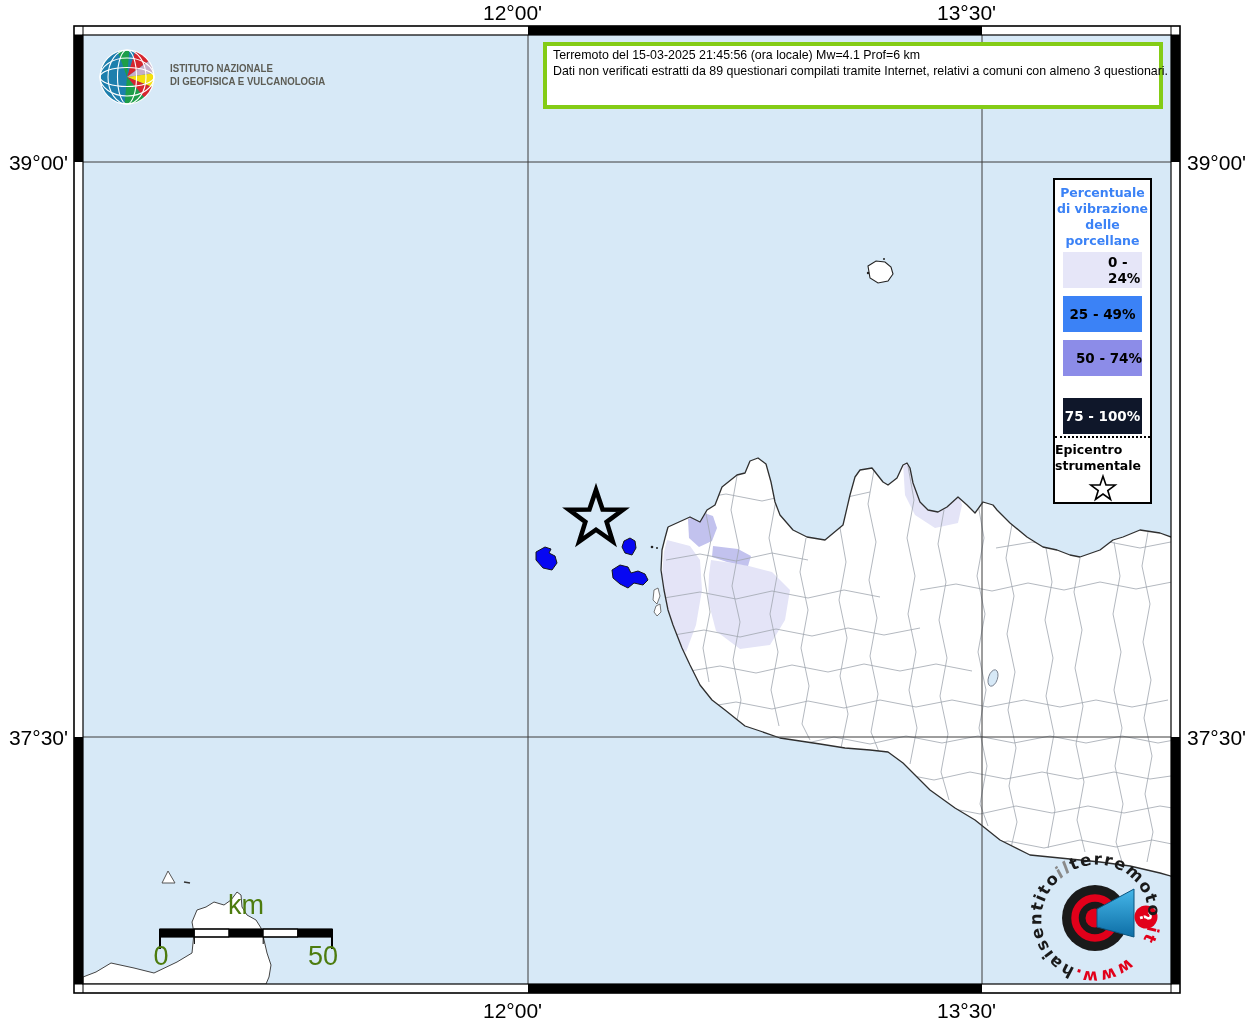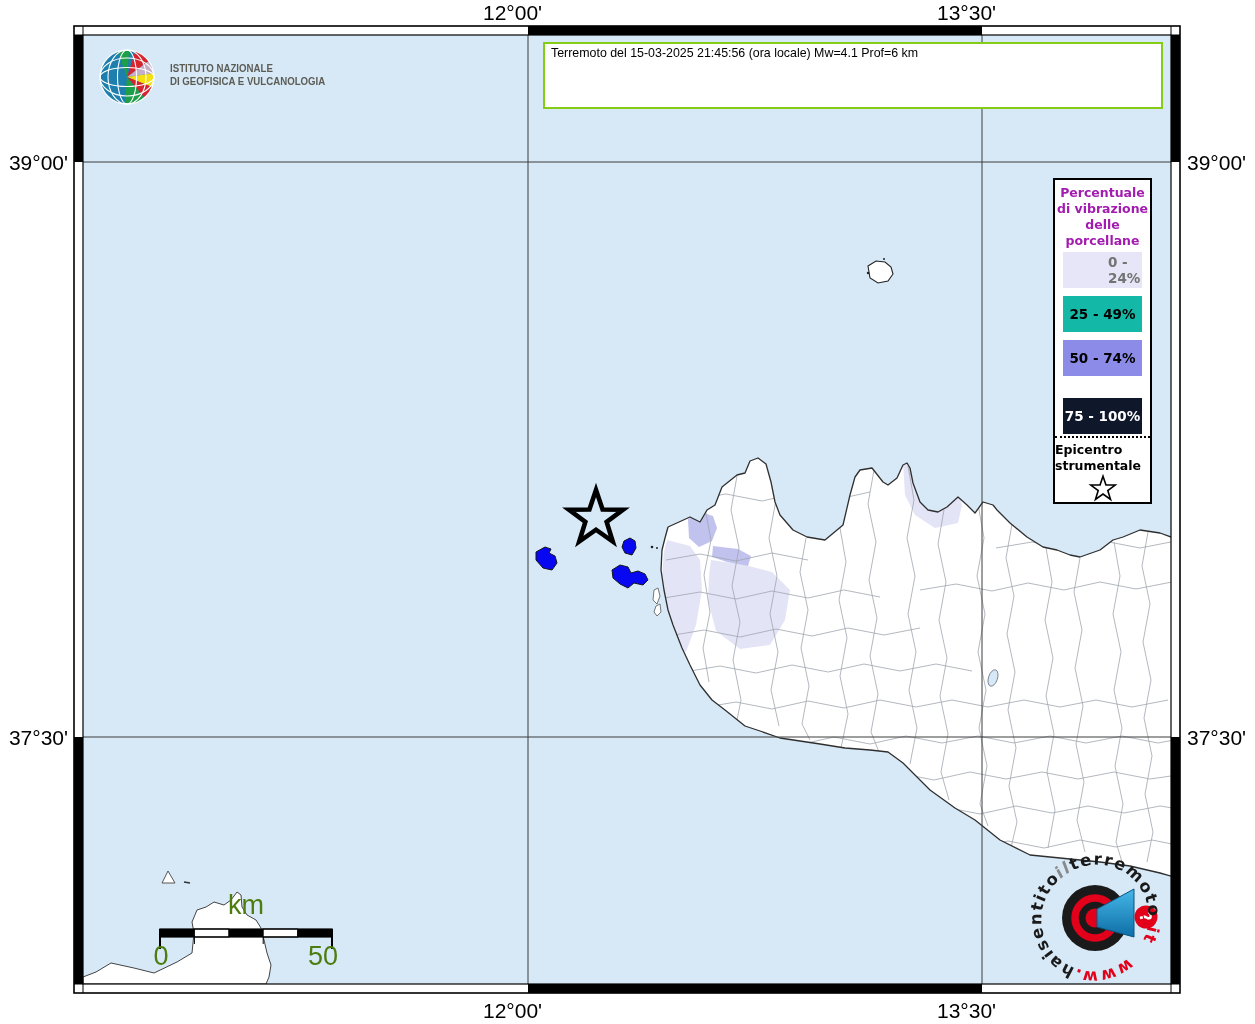--- a/index.html
+++ b/index.html
@@ -4,33 +4,33 @@
 <style>
   html,body{margin:0;padding:0;background:#ffffff;}
   #stage{position:relative;width:1255px;height:1024px;background:#ffffff;overflow:hidden;
          font-family:"Liberation Sans",sans-serif;}
   #map-svg{position:absolute;left:0;top:0;}
   .axis-label{position:absolute;font-size:21px;color:#000;white-space:nowrap;}
   .axis-center{text-align:left;}
   .axis-right{text-align:right;}
   
   #info-box{position:absolute;left:543px;top:42px;width:620px;height:67px;
-            background:#ffffff;border:2px solid #84cc16;box-sizing:border-box;
+            background:#ffffff;border:4px solid #84cc16;box-sizing:border-box;
             padding:2px 0 0 6px;}
   #info-box .info-line{font-size:12.4px;line-height:15.5px;color:#000;white-space:nowrap;}
   
   #ingv-text{position:absolute;left:170px;top:62px;font-size:10.5px;font-weight:bold;
              color:#5c5c54;line-height:13px;letter-spacing:0px;transform:scale(0.92,1);
              transform-origin:left top;white-space:nowrap;}
   
   #legend{position:absolute;left:1053px;top:178px;width:99px;height:326px;
           background:#ffffff;border:2px solid #000;box-sizing:border-box;
           font-family:"DejaVu Sans",sans-serif;}
   #legend-title{position:absolute;left:0;top:5px;width:100%;text-align:center;
-                font-size:12.5px;font-weight:bold;line-height:16px;color:#a21caf;}
+                font-size:12.5px;font-weight:bold;line-height:16px;color:#3b82f6;}
   .swatch{position:absolute;left:8px;width:79px;height:36px;
           display:flex;align-items:center;justify-content:center;}
   .swatch span{font-size:13.5px;font-weight:bold;}
   #legend-divider{position:absolute;left:0px;top:256px;width:100%;border-top:2px dotted #000;}
   #legend-epicenter{position:absolute;left:0;top:262px;width:100%;text-align:left;
                     font-size:12.5px;font-weight:bold;line-height:16px;color:#000;}
   #legend-star{position:absolute;left:33px;top:294px;}
   
   .scale-label{position:absolute;color:#4d7c0f;}
   #scale-km{left:215px;top:890px;width:62px;text-align:center;font-size:27px;}
@@ -179,31 +179,32 @@
 <div class="axis-label" style="left:1187px;top:151px;">39°00'</div>
 <div class="axis-label" style="left:1187px;top:726px;">37°30'</div>
 
 <div id="ingv-text">
   <div>ISTITUTO NAZIONALE</div>
   <div>DI GEOFISICA E VULCANOLOGIA</div>
 </div>
 
 <div id="info-box">
   <div class="info-line">Terremoto del 15-03-2025 21:45:56 (ora locale) Mw=4.1 Prof=6 km</div>
+  <div class="info-line">Dati non verificati estratti da 89 questionari compilati tramite Internet, relativi a comuni con almeno 3 questionari.</div>
 </div>
 
 <div id="legend">
   <div id="legend-title">Percentuale di vibrazione delle porcellane</div>
   <div class="swatch" style="top: 72px; background: rgb(230, 230, 248);">
-    <span style="color: #737373; margin-left: 45px;">0 - 24%</span>
-  </div>
-  <div class="swatch" style="top: 116px; background: #14b8a6;">
+    <span style="color: #000000; margin-left: 45px;">0 - 24%</span>
+  </div>
+  <div class="swatch" style="top: 116px; background: #3b82f6;">
     <span style="color: rgb(0, 0, 0);">25 - 49%</span>
   </div>
-  <div class="swatch" style="top: 160px; background: rgb(140, 140, 232);">
+  <div class="swatch" style="top: 160px; background: rgb(140, 140, 232); justify-content: flex-end;">
     <span style="color: rgb(0, 0, 0);">50 - 74%</span>
   </div>
   <div class="swatch" style="top: 218px; background: #0f172a; align-items: center;">
     <span style="color: rgb(255, 255, 255);">75 - 100%</span>
   </div>
   <div id="legend-divider"></div>
   <div id="legend-epicenter">Epicentro strumentale</div>
   <svg id="legend-star" width="30" height="30" viewBox="-15 -15 30 30">
     <path d="M0,-12.8 L2.96,-4.08 L12.2,-3.96 L4.79,1.56 L7.54,10.4 L0,5.04 L-7.54,10.4 L-4.79,1.56 L-12.2,-3.96 L-2.96,-4.08 Z" fill="#ffffff" stroke="#000" stroke-width="1.6"></path>
   </svg>

